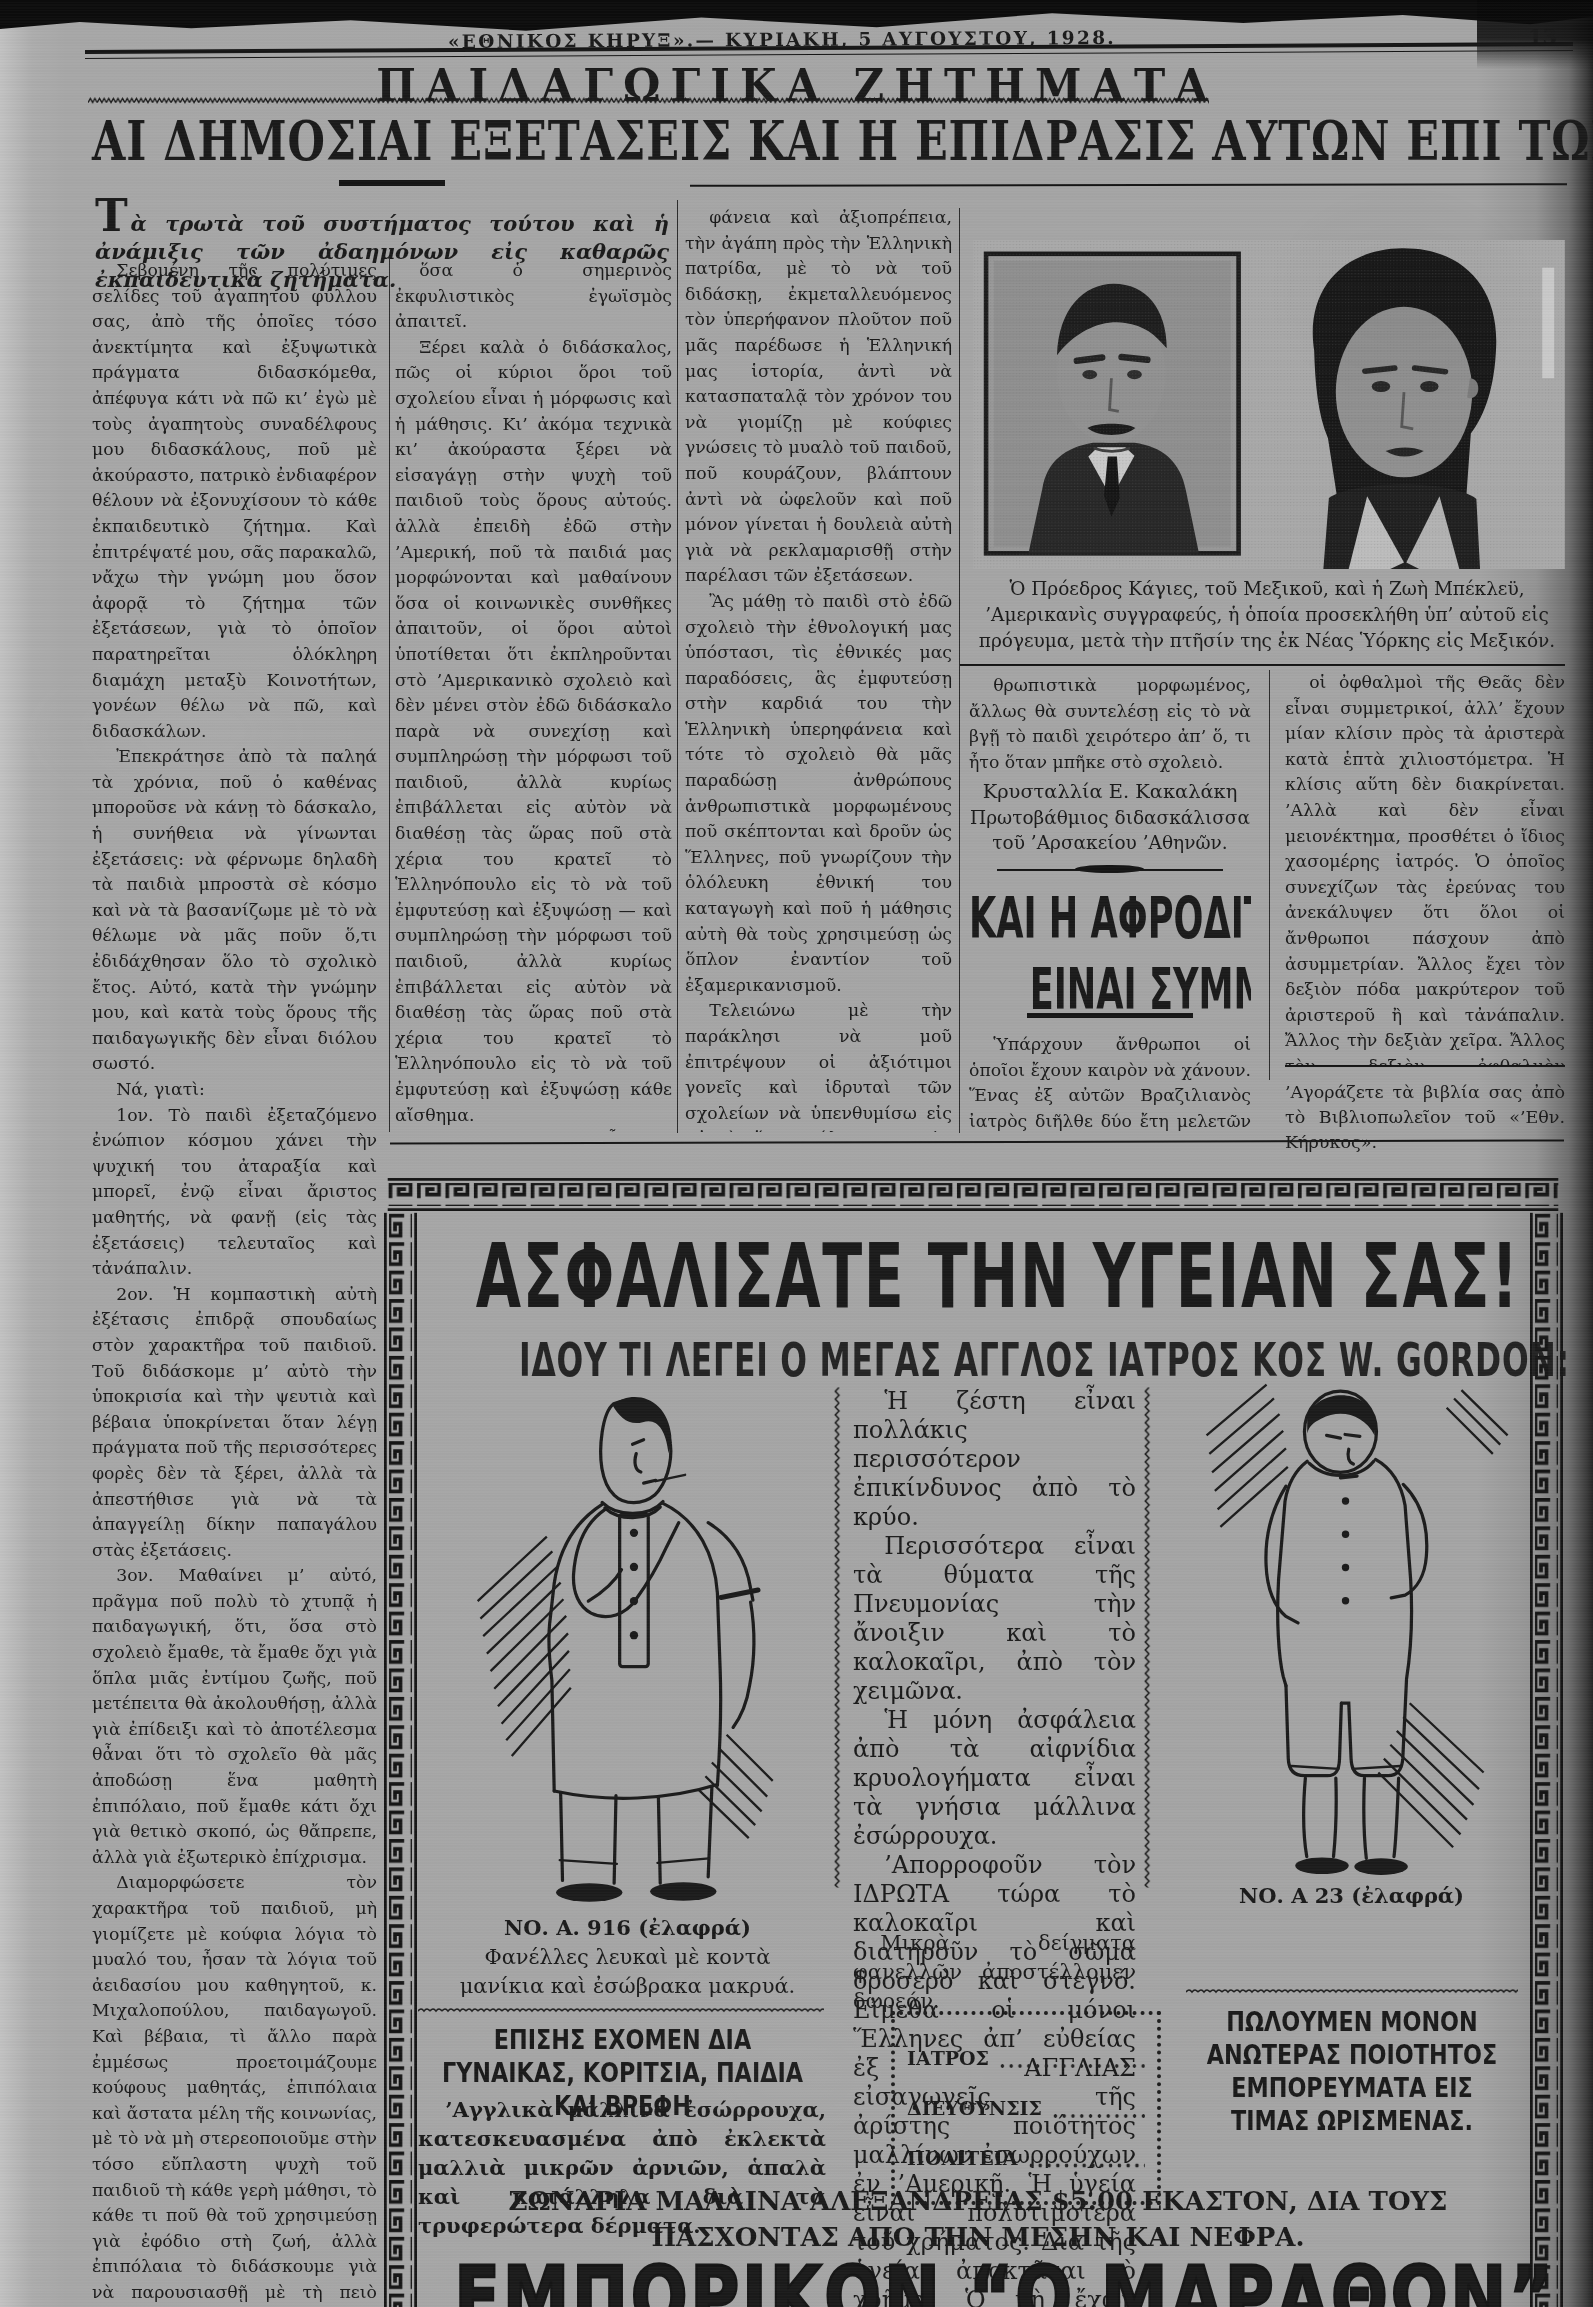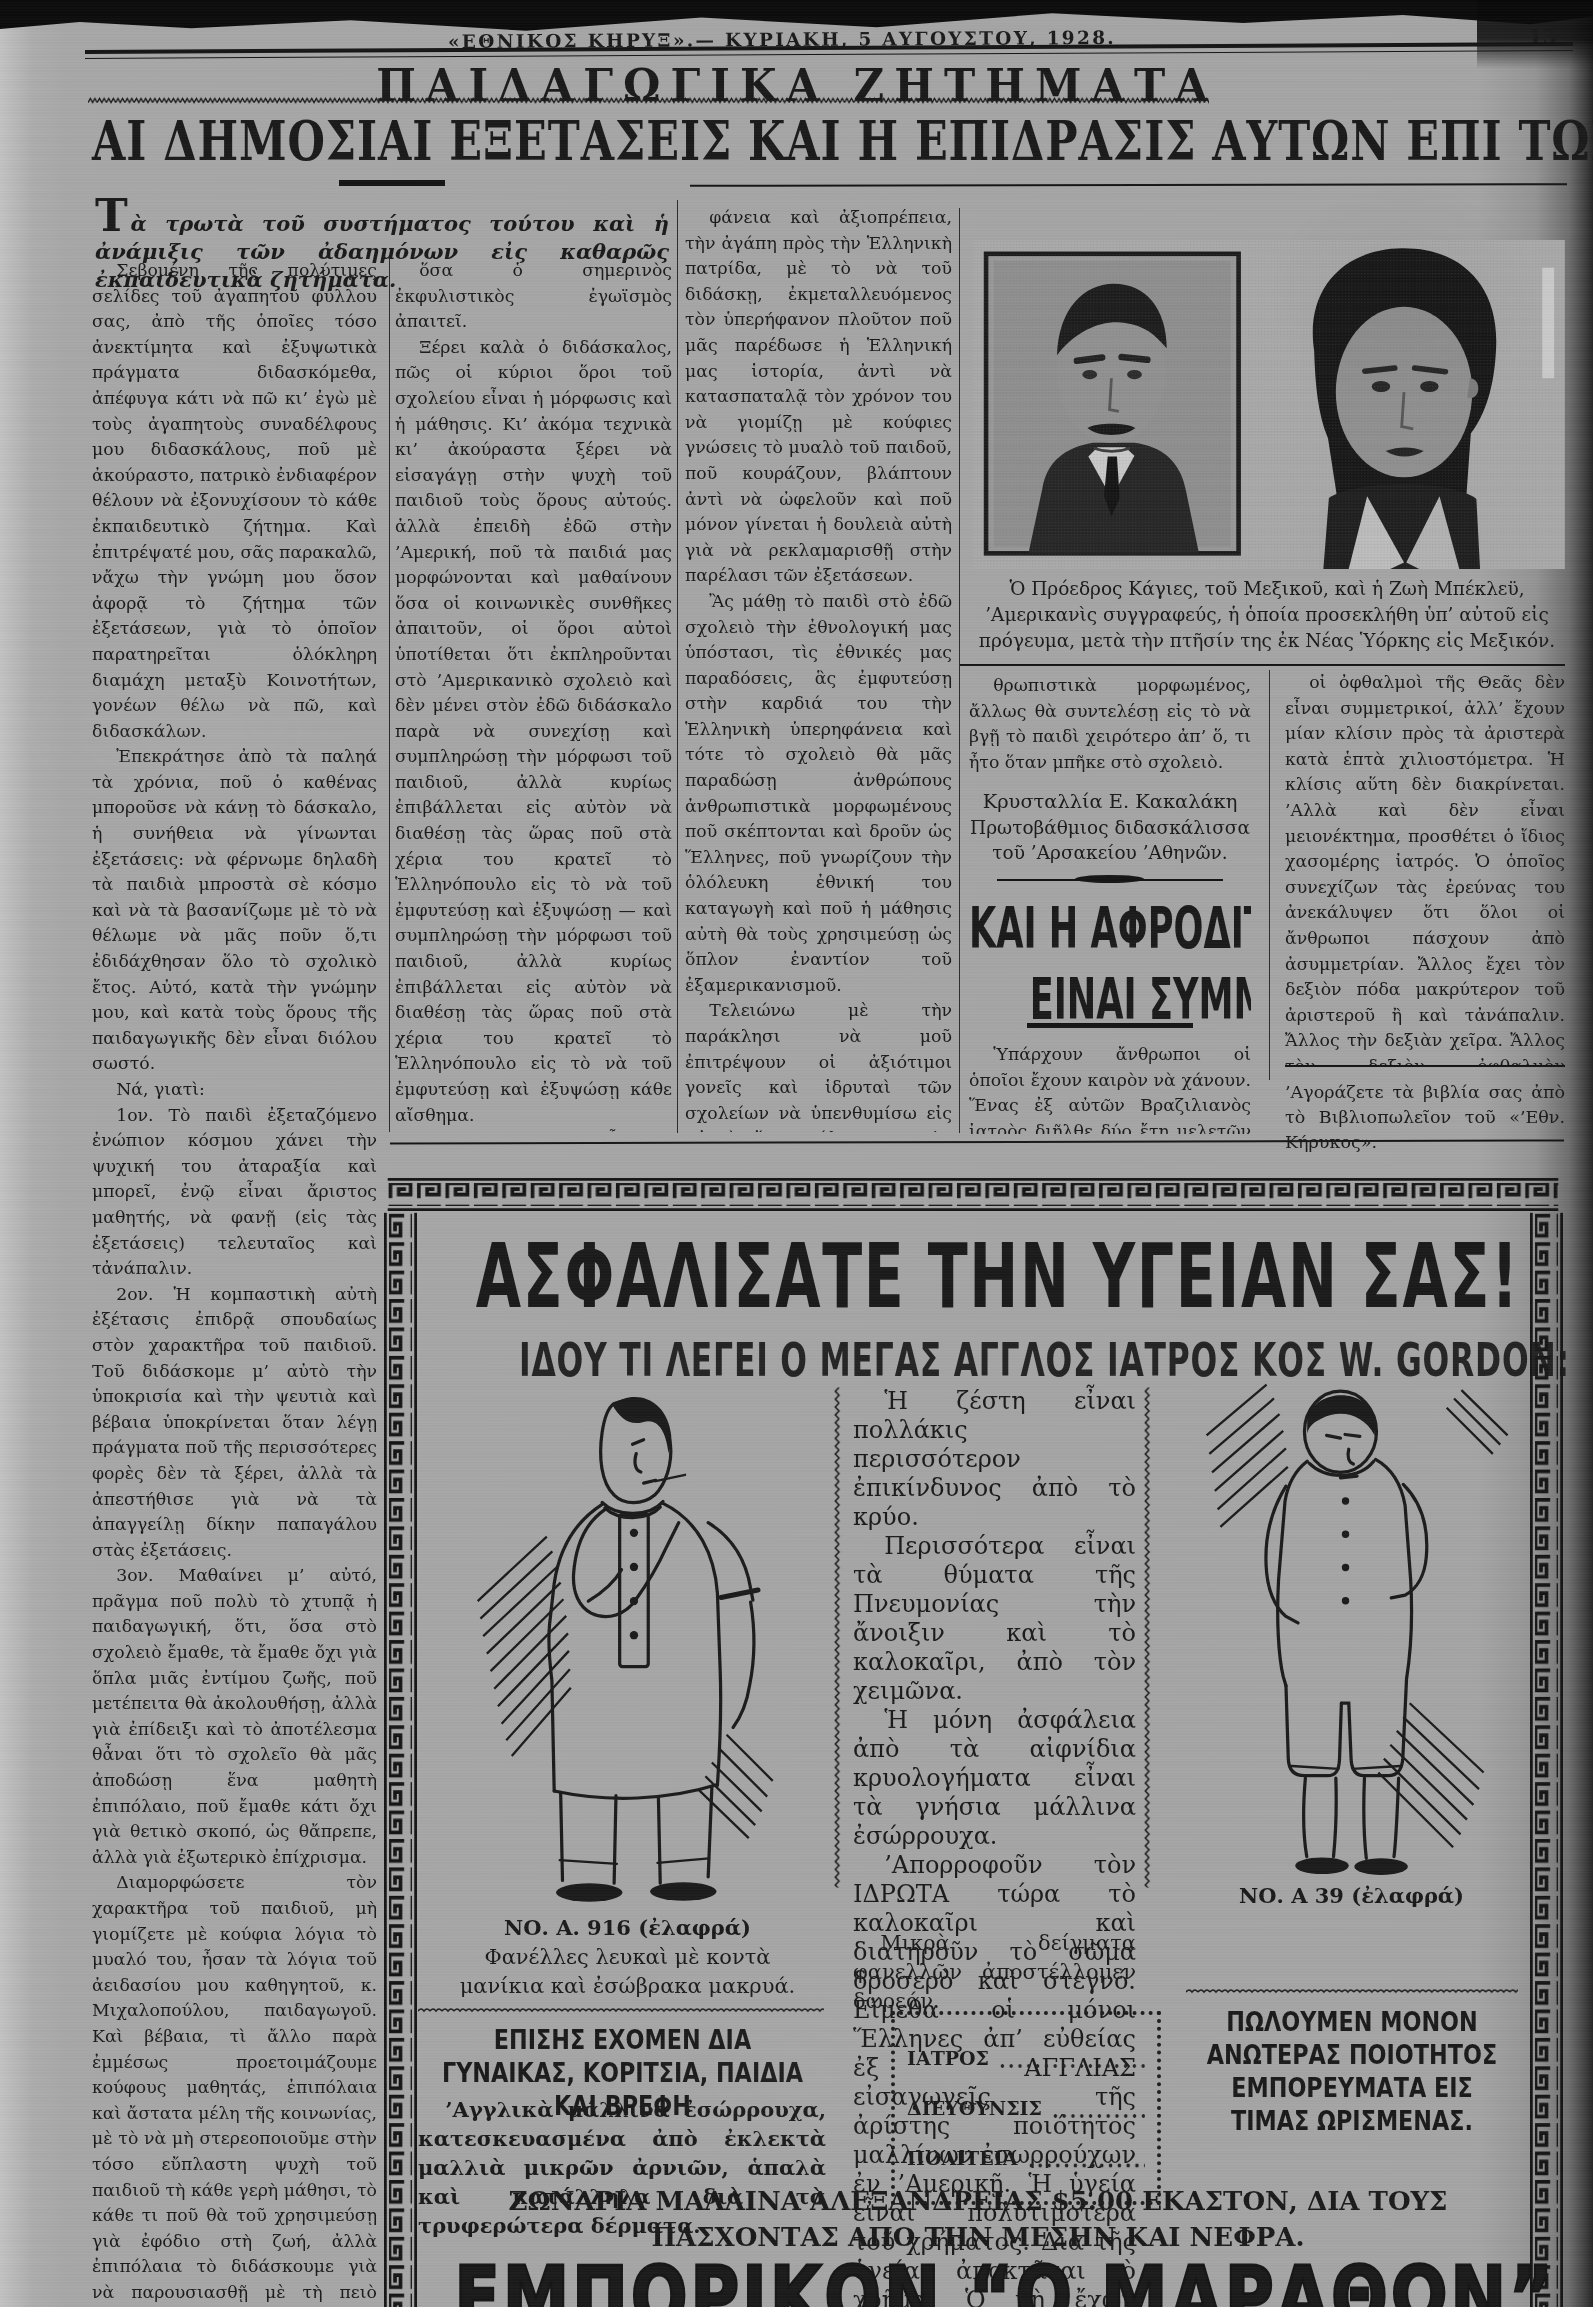--- a/index.html
+++ b/index.html
@@ -50,21 +50,21 @@
   .vrule{width:1.4px;background:#2c2c2c;}
   #v1{left:389px;top:258px;height:874px;}
   #v2{left:677px;top:200px;height:933px;}
   #v3{left:959px;top:208px;height:925px;}
   #v4{left:1269px;top:670px;height:410px;}
   
   #photo{left:973px;top:240px;width:592px;height:329px;}
   #caption{left:969px;top:576px;width:596px;font-size:18.5px;line-height:26px;text-align:center;}
   #caprule{left:960px;top:664px;width:605px;height:1.8px;}
   
-  #sig-name{text-align:center;font-size:19.4px;margin-top:14px;}
+  #sig-name{text-align:center;font-size:19.4px;margin-top:4px;}
   #sig-role{text-align:center;font-size:18.5px;line-height:25px;}
   .sigrule{position:relative;height:10px;margin:10px 28px 8.3px 28px;}
   .sigrule::before{content:"";position:absolute;left:0;right:0;top:4.2px;height:1.8px;background:#161616;}
   .sigrule::after{content:"";position:absolute;left:50%;top:0;width:69px;height:8.3px;margin-left:-35px;
         background:#161616;border-radius:50%;}
   #aph-h{font-family:"DejaVu Sans",sans-serif;font-weight:800;font-size:40px;line-height:50px;
         transform:scale(.88,1.42);transform-origin:top left;margin-top:6.5px;white-space:nowrap;}
   #aph-h .l2{padding-left:69px;display:block;}
   #aph-rule{width:166px;height:5.5px;background:#161616;margin:29.5px auto 14px auto;}
   
@@ -347,21 +347,21 @@
   </svg>
   <div class="abs" id="ad-mid">
     <p>Ἡ ζέστη εἶναι πολλάκις περισσότερον ἐπικίνδυνος ἀπὸ τὸ κρύο.</p>
     <p>Περισσότερα εἶναι τὰ θύματα τῆς Πνευμονίας τὴν ἄνοιξιν καὶ τὸ καλοκαῖρι, ἀπὸ τὸν χειμῶνα.</p>
     <p>Ἡ μόνη ἀσφάλεια ἀπὸ τὰ αἰφνίδια κρυολογήματα εἶναι τὰ γνήσια μάλλινα ἐσώρρουχα.</p>
     <p>’Απορροφοῦν τὸν ΙΔΡΩΤΑ τώρα τὸ καλοκαῖρι καὶ διατηροῦν τὸ σῶμα δροσερὸ καὶ στεγνό. Εἴμεθα οἱ μόνοι Ἕλληνες ἀπ’ εὐθείας ἐξ ΑΓΓΛΙΑΣ εἰσαγωγεῖς τῆς ἀρίστης ποιότητος μαλλίνων ἐσωρρούχων ἐν ’Αμερικῇ. Ἡ ὑγεία εἶναι πολυτιμοτέρα τοῦ χρήματος. Διὰ τῆς ὑγείας ἀποκτᾶται τὸ χρῆμα. Ὁ μὴ ἔχων ὑγείαν δὲν ἔχει τίποτε.</p>
   </div>
 
   <div class="figno" id="figLno">ΝΟ. Α. 916 (ἐλαφρά)</div>
   <div class="figcap" id="figLcap">Φανέλλες λευκαὶ μὲ κοντὰ μανίκια καὶ ἐσώβρακα μακρυά.</div>
-  <div class="figno" id="figRno">ΝΟ. Α 39 (ἐλαφρά)</div>
+  <div class="figno" id="figRno">ΝΟ. Α 23 (ἐλαφρά)</div>
 
   <svg class="abs zigzag" id="wavyL" width="406" height="7" viewBox="0 0 880 15">
     <defs>
         <pattern id="zz2" width="26" height="15" patternUnits="userSpaceOnUse">
       <path d="M0,11 Q6.5,2 13,11 Q19.5,2 26,11" fill="none" stroke="#1d1d1d" stroke-width="3.5"></path>
     </pattern>
       </defs>
       <rect width="880" height="15" fill="url(#zz2)"></rect>
   </svg>
   <div class="abs" id="alsohead">ΕΠΙΣΗΣ ΕΧΟΜΕΝ ΔΙΑ ΓΥΝΑΙΚΑΣ, ΚΟΡΙΤΣΙΑ, ΠΑΙΔΙΑ ΚΑΙ ΒΡΕΦΗ</div>

